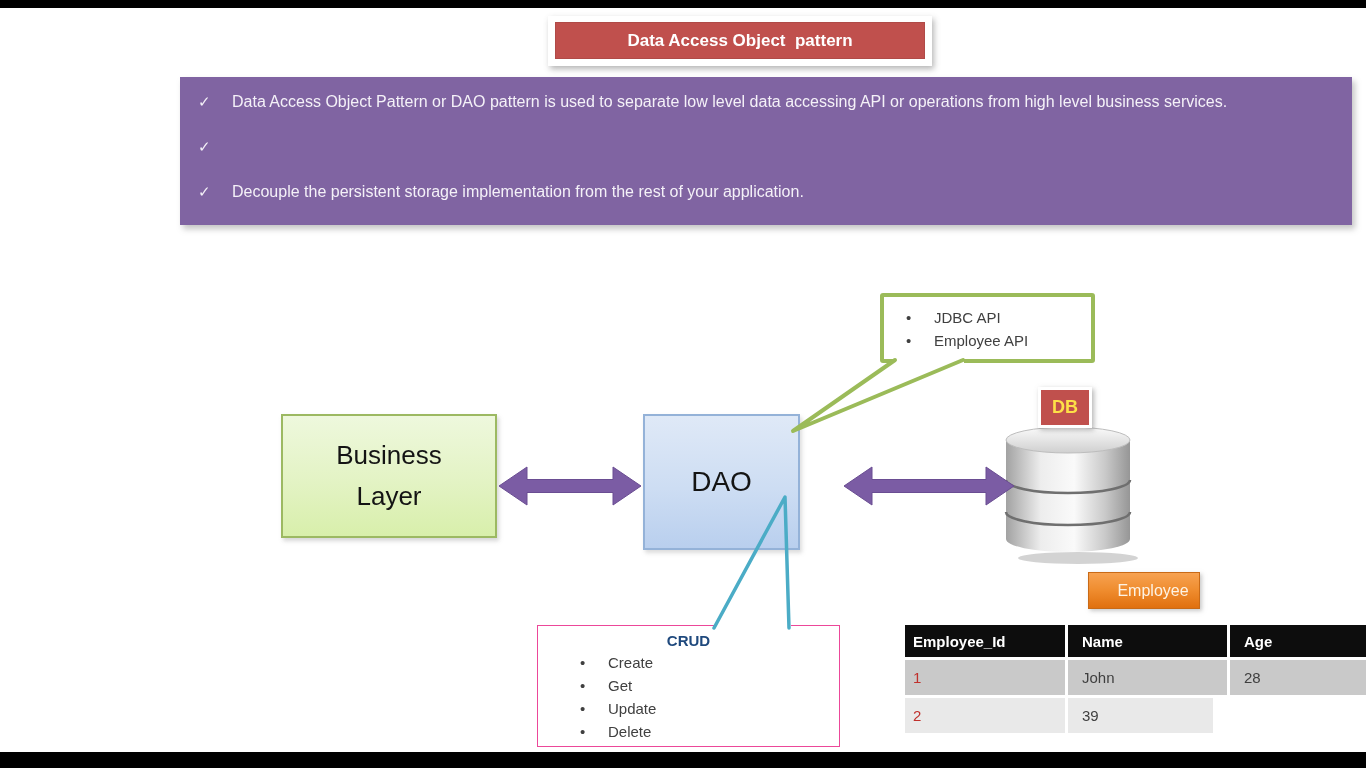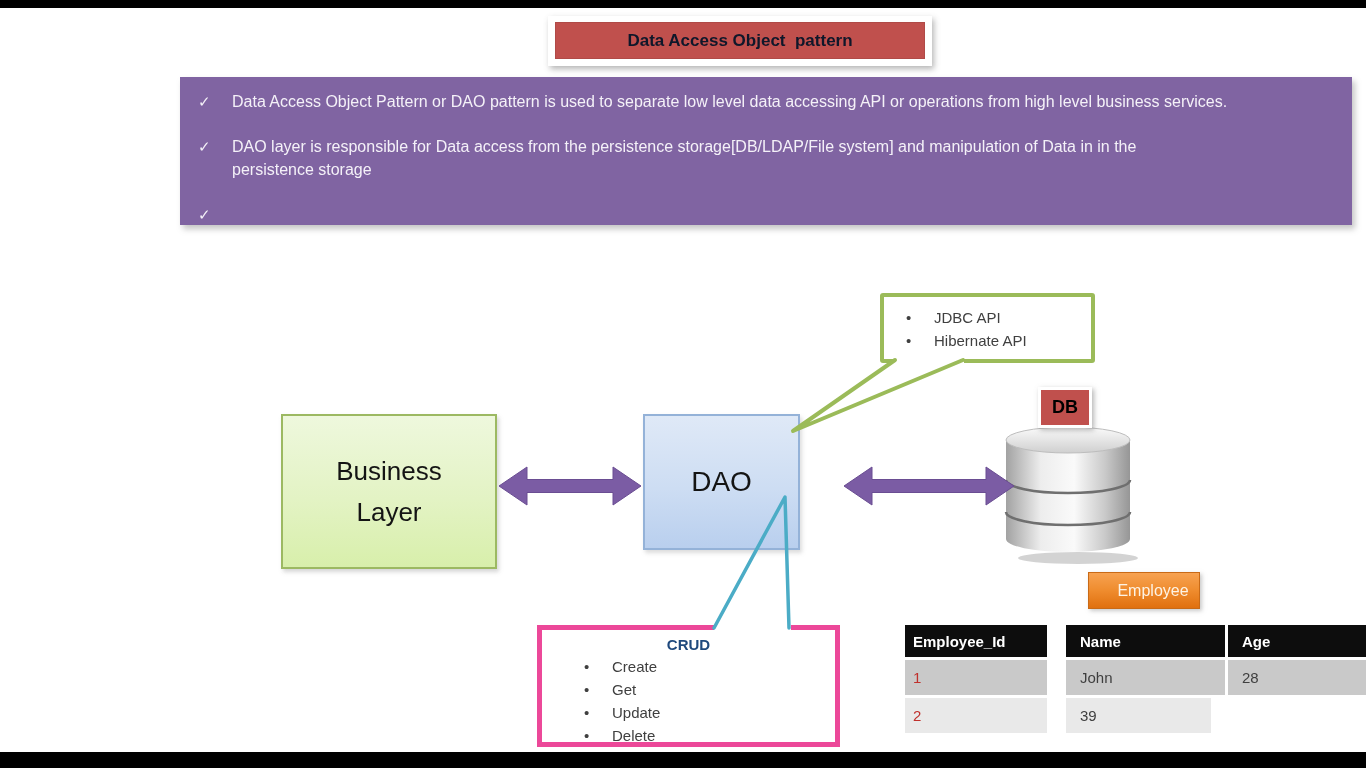--- a/index.html
+++ b/index.html
@@ -12,87 +12,87 @@
   .bar.bottom{top:752px;height:16px;}
 
   
   .title-card{
     position:absolute;left:548px;top:16px;width:384px;height:50px;background:#fff;
     box-shadow:2px 3px 6px rgba(90,90,90,.45);
   }
   .title-box{
     position:absolute;left:7px;top:6px;right:7px;bottom:7px;background:#c0504d;
     border:1px solid #b04a47;display:flex;align-items:center;justify-content:center;
-    color:#0f172a;font-size:17px;font-weight:bold;white-space:pre;
+    color:#ffffff;font-size:17px;font-weight:bold;white-space:pre;
   }
 
   
   .info-box{
     position:absolute;left:180px;top:77px;width:1172px;height:148px;background:#8064a2;
     box-shadow:3px 4px 6px rgba(110,110,110,.4);box-sizing:border-box;
     padding:13px 20px 0 18px;color:#f4f1f8;font-size:16px;
   }
   .bullet-row{display:flex;margin-bottom:22px;line-height:23px;}
   .bullet-row .check{width:34px;flex:0 0 34px;font-size:15px;}
   .bullet-row .btext{white-space:pre-line;max-width:1090px;}
 
   
   .biz-box{
-    position:absolute;left:281px;top:414px;width:216px;height:155px;box-sizing:border-box;
+    position:absolute;left:281px;top:414px;width:216px;height:124px;box-sizing:border-box;
     background:linear-gradient(180deg,#eef8dd 0%,#e3f3c4 55%,#d8efab 100%);
     border:2px solid #9cb962;box-shadow:2px 3px 4px rgba(140,140,140,.35);
     display:flex;align-items:center;justify-content:center;text-align:center;
     font-size:26px;color:#141414;line-height:41px;white-space:pre-line;
   }
   .dao-box{
     position:absolute;left:643px;top:414px;width:157px;height:136px;box-sizing:border-box;
     background:linear-gradient(180deg,#dfe9f7 0%,#cdddf3 55%,#b9cfee 100%);
     border:2px solid #94b2d8;box-shadow:2px 3px 4px rgba(140,140,140,.3);
     display:flex;align-items:center;justify-content:center;
     font-size:28px;color:#141414;
   }
 
   
   .db-badge{
     position:absolute;left:1038px;top:387px;width:54px;height:41px;box-sizing:border-box;
     background:#c0504d;border:3px solid #fff;box-shadow:2px 2px 5px rgba(110,110,110,.5);
     display:flex;align-items:center;justify-content:center;
-    color:#000000;font-size:18px;font-weight:bold;z-index:4;
+    color:#fde047;font-size:18px;font-weight:bold;z-index:4;
   }
   .db-cyl{position:absolute;left:1002px;top:424px;z-index:3;}
 
   
   .api-callout{
     position:absolute;left:880px;top:293px;width:215px;height:70px;box-sizing:border-box;
     background:#fff;border:4px solid #9bbb59;border-radius:3px;
     padding:9px 0 0 22px;color:#404040;font-size:15px;z-index:2;
   }
   .callout-item{display:flex;line-height:23px;}
   .callout-item .dot{width:28px;flex:0 0 28px;text-align:left;}
   .crud-callout{
     position:absolute;left:537px;top:625px;width:303px;height:122px;box-sizing:border-box;
-    background:#fff;border:5px solid #ec4899;
+    background:#fff;border:1px solid #ec4899;
     padding:5px 0 16px 0;color:#404040;font-size:15px;z-index:2;
   }
   .crud-title{text-align:center;font-weight:bold;color:#1f497d;line-height:20px;}
   .crud-list{padding-left:42px;}
   .crud-list .callout-item{line-height:23px;}
 
   
   .employee-badge{
     position:absolute;left:1088px;top:572px;width:112px;height:37px;box-sizing:border-box;
     background:linear-gradient(180deg,#f7a251 0%,#ef8c2e 50%,#e0700f 100%);
     border:1px solid #c96a16;box-shadow:2px 2px 4px rgba(150,150,150,.5);
     display:flex;align-items:center;justify-content:center;
     color:#fdf3e4;font-size:16px;padding-left:18px;
   }
   .emp-table{position:absolute;left:905px;top:625px;width:470px;}
   .t-row{display:flex;margin-bottom:3px;}
   .t-cell{box-sizing:border-box;padding-left:14px;display:flex;align-items:center;}
-  .t-cell.c1{width:142px;margin-right:19px;padding-left:8px;}
+  .t-cell.c1{width:160px;margin-right:3px;padding-left:8px;}
   .t-cell.c2{width:159px;margin-right:3px;}
   .t-cell.c3{width:145px;}
   .t-head .t-cell{background:#0d0d0d;color:#fff;font-weight:bold;font-size:15px;height:32px;}
   .t-data .t-cell{font-size:15px;color:#3f3f3f;height:35px;}
   .t-data.odd .t-cell{background:#c9c9c9;}
   .t-data.even .t-cell{background:#e9e9e9;}
   .t-data .id-val{color:#c0302c;}
 
   .overlay{position:absolute;left:0;top:0;z-index:5;pointer-events:none;}
 </style>
@@ -108,25 +108,24 @@
     <div class="title-box">Data Access Object  pattern</div>
   </div>
 
   <div class="info-box">
     <div class="bullet-row">
       <span class="check">✓</span>
       <span class="btext">Data Access Object Pattern or DAO pattern is used to separate low level data accessing API or operations from high level business services.</span>
     </div>
     <div class="bullet-row">
       <span class="check">✓</span>
-      <span class="btext">DAO layer is responsible for Data access from the persistence storage[DB/LDAP/File system] and manipulation of Data in in the
-persistence storage</span>
     </div>
     <div class="bullet-row">
       <span class="check">✓</span>
+      <span class="btext">Decouple the persistent storage implementation from the rest of your application.</span>
     </div>
   </div>
 
   <div class="biz-box">
     <span>Business
 Layer</span>
   </div>
 
   <div class="dao-box">
     <span>DAO</span>
@@ -155,21 +154,21 @@
 
   <div class="db-badge">DB</div>
 
   <div class="api-callout">
     <div class="callout-item">
       <span class="dot">•</span>
       <span>JDBC API</span>
     </div>
     <div class="callout-item">
       <span class="dot">•</span>
-      <span>Hibernate API</span>
+      <span>Employee API</span>
     </div>
   </div>
 
   <div class="crud-callout">
     <div class="crud-title">CRUD</div>
     <div class="crud-list">
       <div class="callout-item">
         <span class="dot">•</span>
         <span>Create</span>
       </div>

